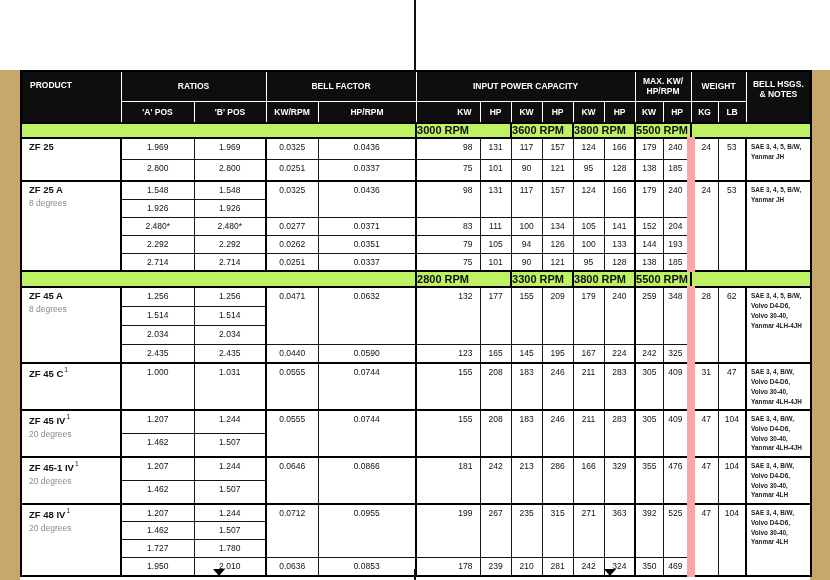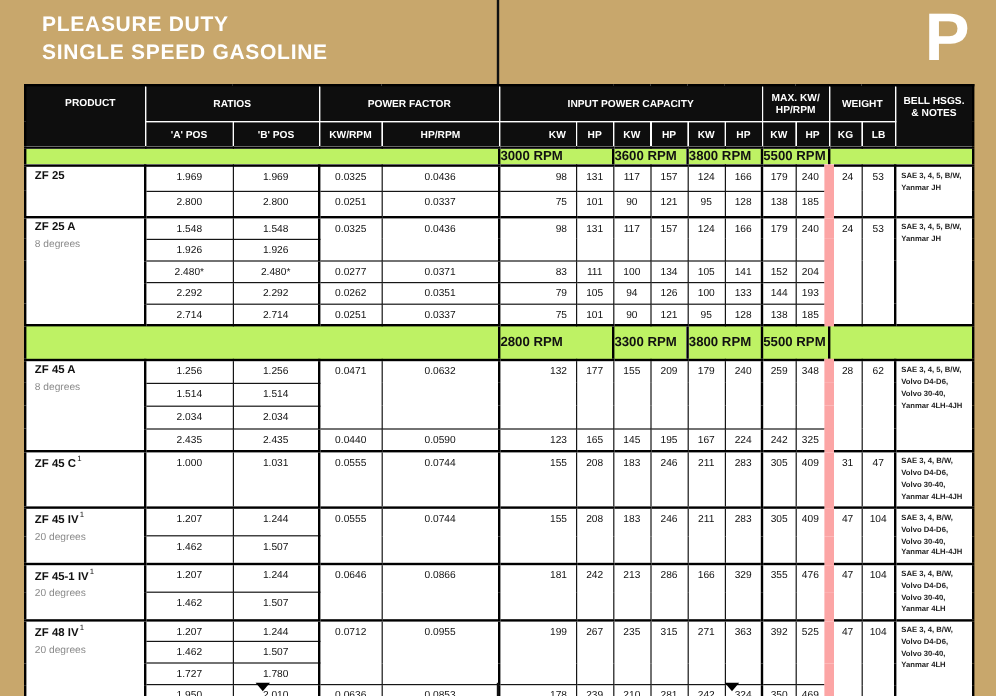--- a/index.html
+++ b/index.html
@@ -20,21 +20,21 @@
 
   
   .table-wrap { position:absolute; left:20px; top:70px; width:790px; }
   table { border-collapse:collapse; table-layout:fixed; width:790px; border:2px solid #000; }
   td, th { overflow:hidden; }
 
   thead td { background:#0e0e0e; color:#fff; font-size:8.5px; font-weight:700;
              text-align:center; vertical-align:middle; border:1px solid #fff; line-height:1.2; }
   thead tr.hrow1 { height:30px; }
   thead tr.hrow2 { height:22px; }
-  thead td.h-product { text-align:center; vertical-align:top; padding:8px 0 0 8px; }
+  thead td.h-product { text-align:left; vertical-align:top; padding:8px 0 0 8px; }
   thead td.h-bell { vertical-align:top; padding-top:7px; }
 
   tbody td { border:1px solid #161616; font-size:8.5px; color:#111;
              vertical-align:top; padding-top:4px; text-align:center; line-height:1.15; }
   tr.group-start td { border-top:2px solid #000; }
 
   td.col-apos  { border-left:2px solid #000; }
   td.col-kwrpm { border-left:2px solid #000; }
   td.col-kw1   { border-left:2px solid #000; }
   td.col-maxkw { border-left:2px solid #000; }
@@ -57,27 +57,20 @@
 
   .cont-arrow { position:absolute; top:569px; width:0; height:0;
                 border-left:6px solid transparent; border-right:6px solid transparent;
                 border-top:7px solid #000; }
 </style>
 </head>
 <body>
 
 <div class="page">
 
-  <div class="top-band">
-    <div class="doc-title">
-      <div>PLEASURE DUTY</div>
-      <div>SINGLE SPEED GASOLINE</div>
-    </div>
-    <div class="page-letter">P</div>
-  </div>
   <div class="header-rule"></div>
 
   <div class="side-border left"></div>
   <div class="side-border right"></div>
 
   <div class="table-wrap">
     <table>
       <colgroup>
         <col style="width:100px">
           <col style="width:73px">
@@ -93,21 +86,21 @@
         <col style="width:28px">
           <col style="width:28px">
         <col style="width:27px">
           <col style="width:28px">
           <col style="width:65px">
       </colgroup>
       <thead>
         <tr class="hrow1">
           <td class="h-product" rowspan="2">PRODUCT</td>
           <td colspan="2">RATIOS</td>
-          <td colspan="2">POWER FACTOR</td>
+          <td colspan="2">BELL FACTOR</td>
           <td colspan="6">INPUT POWER CAPACITY</td>
           <td colspan="2">
             <div>MAX. KW/</div>
             <div>HP/RPM</div>
           </td>
           <td colspan="2">WEIGHT</td>
           <td class="h-bell" rowspan="2">
             <div>BELL HSGS.</div>
             <div>&amp; NOTES</div>
           </td>
@@ -238,21 +231,21 @@
             <td class="pf-hp" rowspan="1">0.0337</td>
             <td class="col-kw1" rowspan="1">75</td>
             <td rowspan="1">101</td>
             <td rowspan="1">90</td>
             <td rowspan="1">121</td>
             <td rowspan="1">95</td>
             <td rowspan="1">128</td>
             <td class="col-maxkw" rowspan="1">138</td>
             <td rowspan="1">185</td>
           </tr>
-          <tr class="band-row" style="height: 29px;">
+          <tr class="band-row" style="height: 16px;">
             <td colspan="5"></td>
             <td class="band-box" colspan="2">2800 RPM</td>
             <td class="band-box" colspan="2">3300 RPM</td>
             <td class="band-box" colspan="2">3800 RPM</td>
             <td class="band-box" colspan="2">5500 RPM</td>
             <td class="band-right" colspan="3"></td>
           </tr>
           <tr class="group-start" style="height: 19px;">
             <td class="product-cell" rowspan="4">
               <div>ZF 45 A</div>

